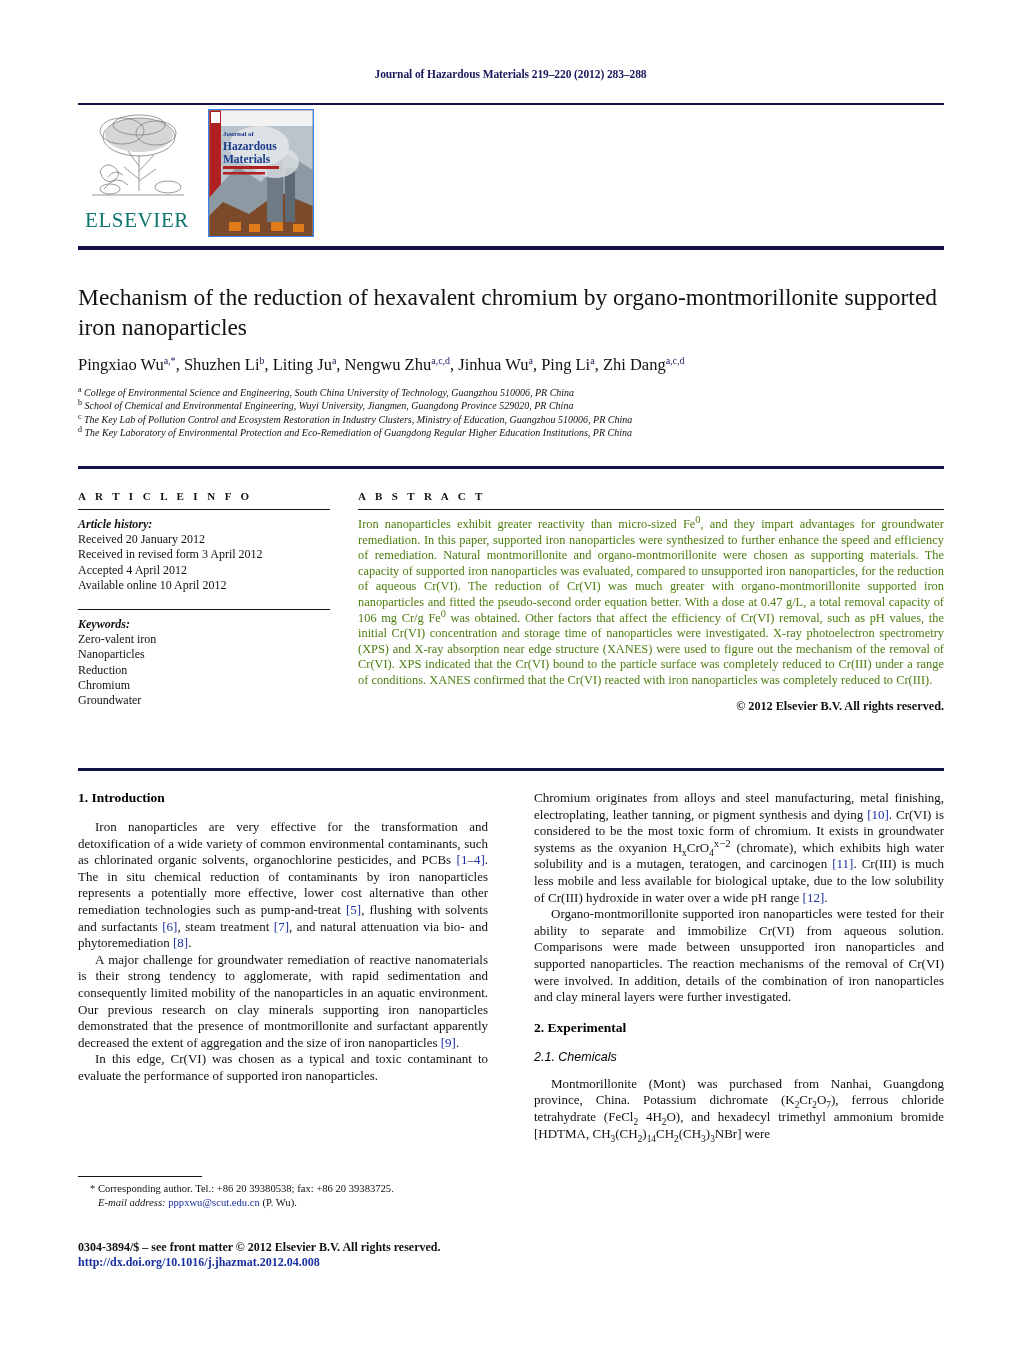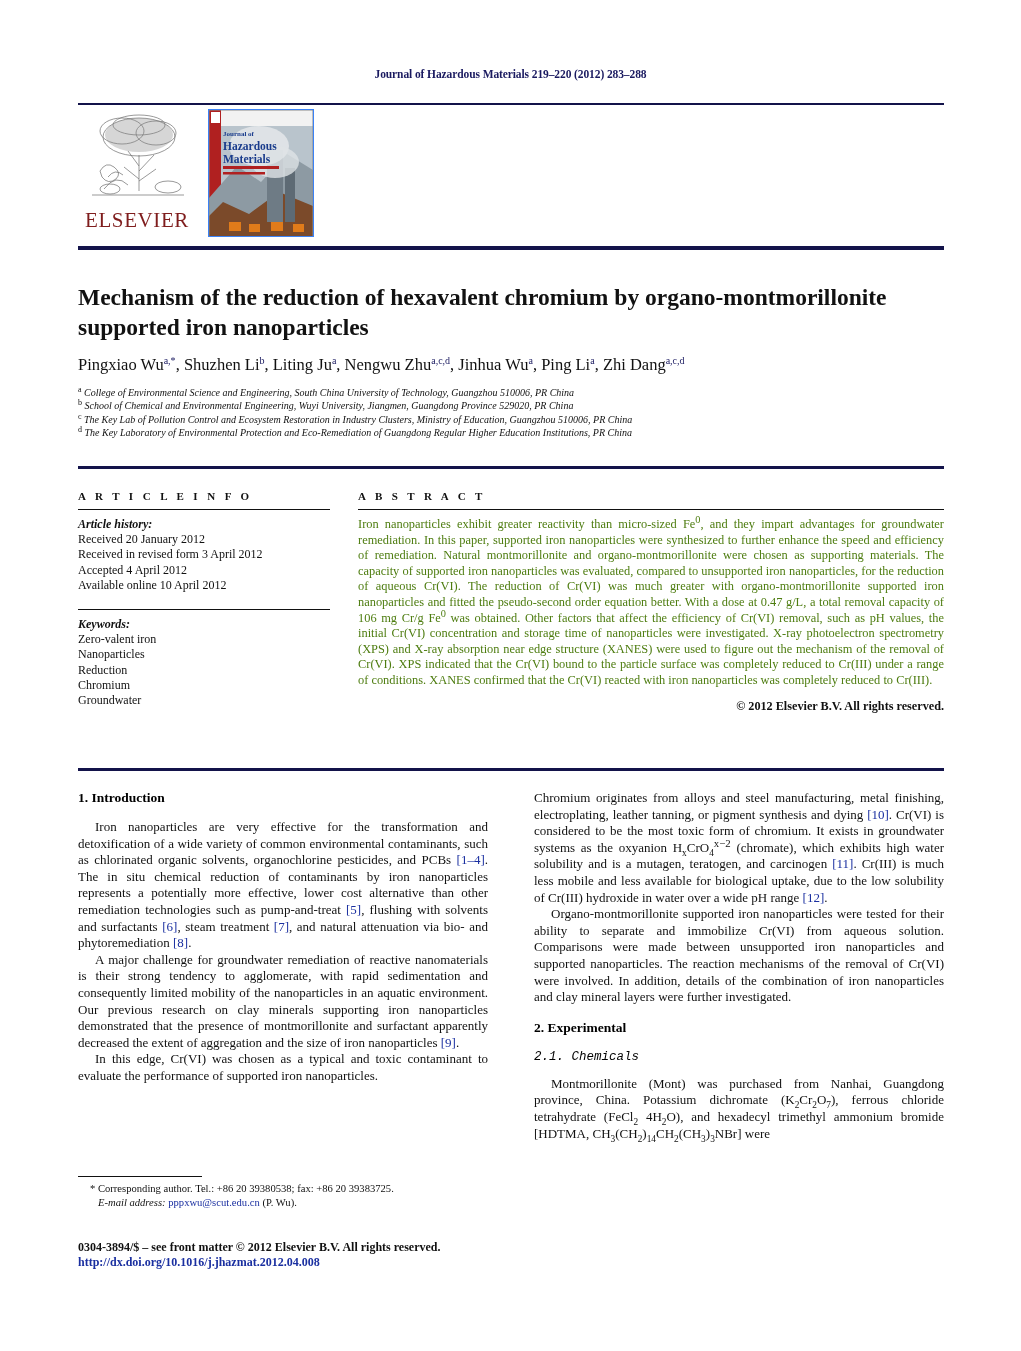--- a/index.html
+++ b/index.html
@@ -67,21 +67,21 @@
   }
   .elsevier-word {
     position: absolute;
     bottom: 4px;
     left: 0;
     width: 118px;
     text-align: center;
     font-family: "Liberation Serif", serif;
     font-size: 21px;
     letter-spacing: 0.6px;
-    color: #7f1d1d;
+    color: #0f766e;
   }
   .masthead-center {
     flex: 1 1 auto;
     background: #e8e8e8;
     position: relative;
     display: flex;
     flex-direction: column;
     justify-content: space-between;
     padding: 10px 0 10px 0;
   }
@@ -134,21 +134,21 @@
     left: 78px;
     top: 282px;
     width: 866px;
   }
   .paper-title {
     font-family: "Liberation Serif", serif;
     font-size: 23.5px;
     line-height: 30px;
     color: #111;
     margin: 0;
-    font-weight: bold;
+    font-weight: normal;
   }
   .authors {
     margin-top: 13px;
     font-family: "Liberation Serif", serif;
     font-size: 16.5px;
     color: #111;
   }
   .authors sup { font-size: 10px; color: #1a1a60; }
   .affiliations {
     margin-top: 11px;
@@ -227,21 +227,21 @@
     top: 790px;
     width: 410px;
   }
   h2.sec-title {
     font-family: "Liberation Serif", serif;
     font-size: 13.5px;
     font-weight: bold;
     margin: 0 0 13px 0;
   }
   h3.subsec-title {
-    font-family: Liberation Mono, monospace;
+    font-family: Liberation Sans, sans-serif;
     font-size: 12.5px;
     font-weight: normal;
     font-style: italic;
     margin: 14px 0 12px 0;
   }
   p.body-p {
     font-family: "Liberation Serif", serif;
     font-size: 13px;
     line-height: 16.6px;
     text-align: justify;

